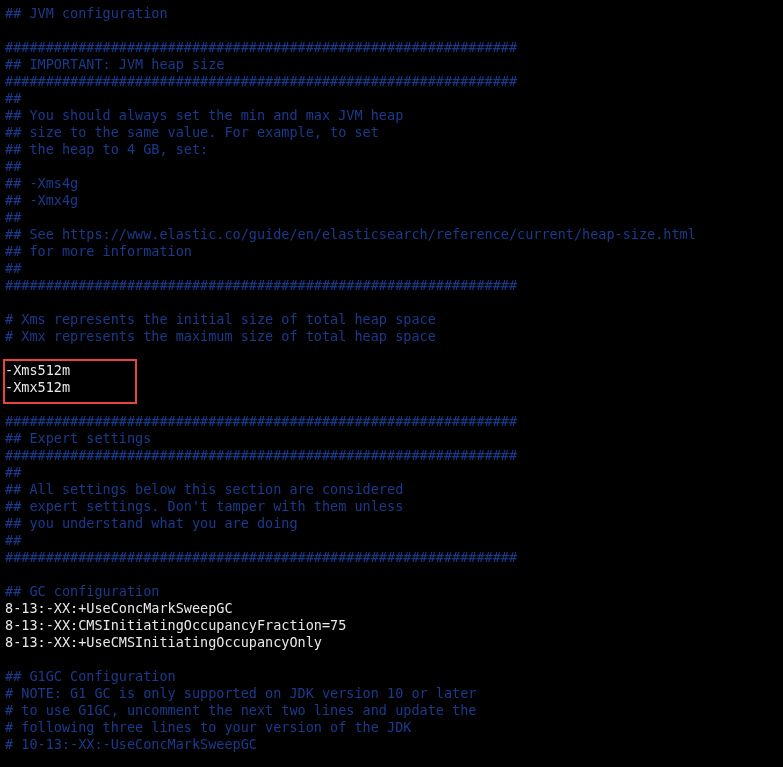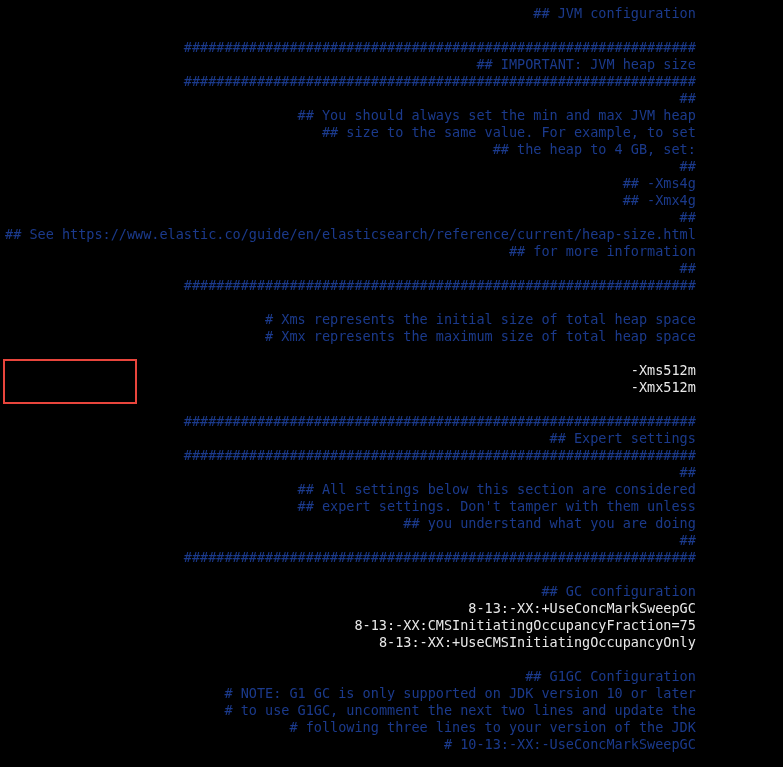--- a/index.html
+++ b/index.html
@@ -14,21 +14,20 @@
     overflow: hidden;
     font-family: "DejaVu Sans Mono", "Liberation Mono", monospace;
   }
   #editor {
     position: relative;
     width: 783px;
     height: 767px;
     background: #000000;
     padding: 0;
     box-sizing: border-box;
-    text-align: right;
   }
   #code {
     position: absolute;
     top: 5px;
     left: 5px;
     margin: 0;
     padding: 0;
     font-family: "DejaVu Sans Mono", "Liberation Mono", monospace;
     font-size: 13.5px;
     line-height: 17px;
@@ -36,21 +35,21 @@
     white-space: pre;
     color: #1b3a8c;
   }
   .ln {
     display: block;
     height: 17px;
     line-height: 17px;
     white-space: pre;
   }
   .cmt   { color: #1b3a8c; }
-  .code  { color: #e8e8e8; margin-left: 23px; }
+  .code  { color: #e8e8e8; }
   .blank { color: transparent; }
 
   
   #highlight-box {
     position: absolute;
     left: 3px;
     top: 359px;
     width: 134px;
     height: 45px;
     border: 2px solid #e8453c;

